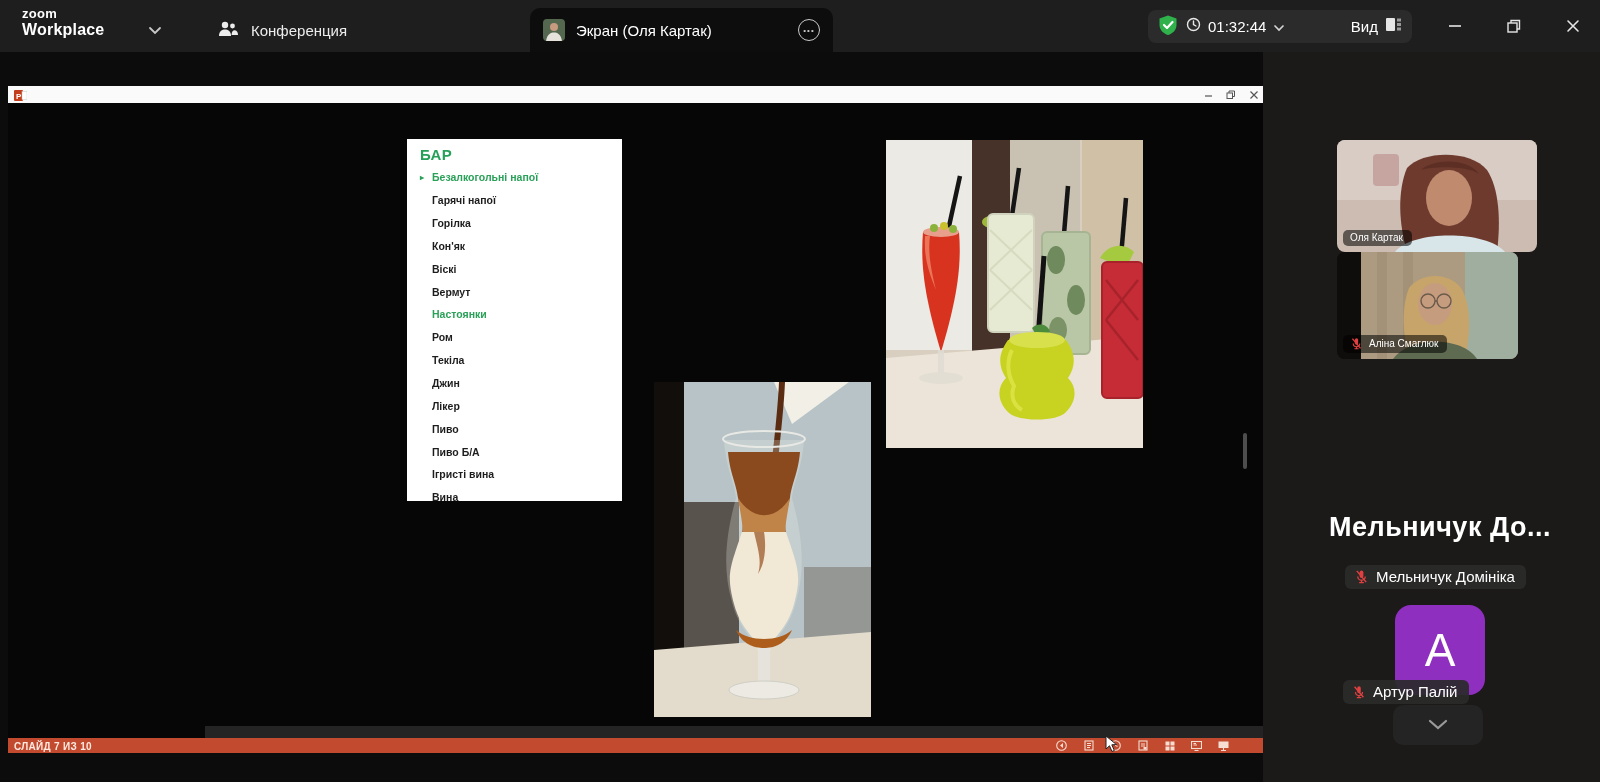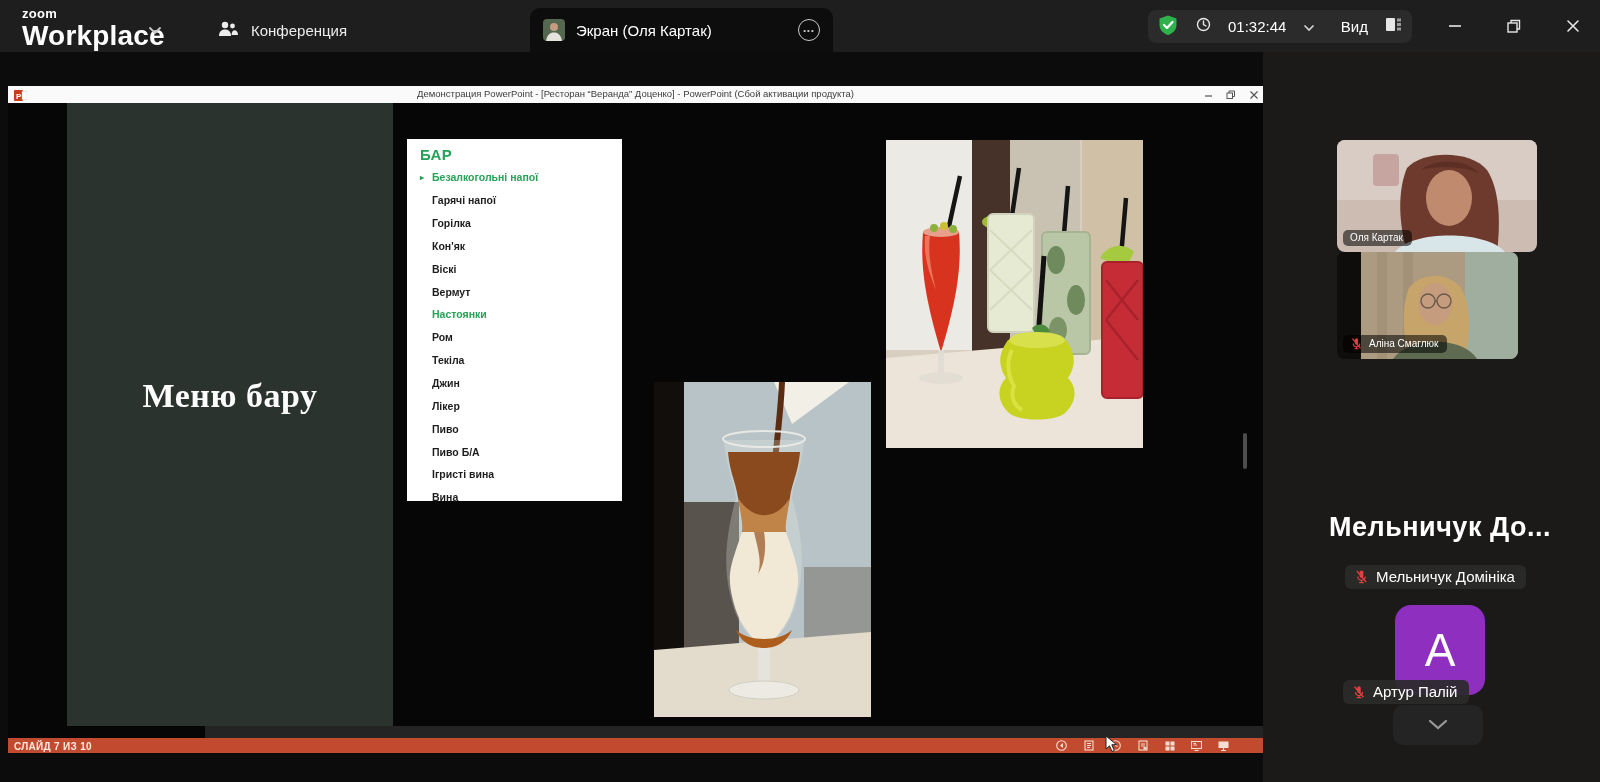--- a/index.html
+++ b/index.html
@@ -2,27 +2,27 @@
 <html><head>
 <meta charset="utf-8">
 <style>
   html,body{margin:0;padding:0;background:#000;font-family:"Liberation Sans",sans-serif;}
   #app{position:relative;width:1600px;height:782px;overflow:hidden;background:#0c0c0c;}
 
   
   #topbar{position:absolute;left:0;top:0;width:1600px;height:52px;background:#1e1e1e;}
   #logo{position:absolute;left:22px;top:7px;color:#fff;line-height:1;}
   #logo .l1{font-size:13px;font-weight:600;letter-spacing:.3px;}
-  #logo .l2{font-size:28px;font-weight:600;margin-top:2px;letter-spacing:.2px;}
+  #logo .l2{font-size:16px;font-weight:600;margin-top:2px;letter-spacing:.2px;}
   #logo-chev{position:absolute;left:148px;top:21px;}
   #tab-conference{position:absolute;left:205px;top:8px;height:44px;display:flex;align-items:center;gap:12px;padding:0 12px;color:#ececec;font-size:15px;cursor:default;}
   #tab-screen{position:absolute;left:530px;top:8px;width:303px;height:44px;background:#0d0d0d;border-radius:10px 10px 0 0;display:flex;align-items:center;gap:11px;padding:16px 13px;box-sizing:border-box;color:#fff;font-size:15px;}
   #tab-screen .thumb{width:22px;height:22px;border-radius:4px;overflow:hidden;flex:0 0 auto;}
   #tab-screen .more{margin-left:auto;width:22px;height:22px;border:1.5px solid #c9c9c9;border-radius:50%;color:#c9c9c9;display:flex;align-items:center;justify-content:center;font-size:8px;letter-spacing:1px;box-sizing:border-box;}
-  #status-pill{position:absolute;left:1148px;top:10px;width:264px;height:33px;background:#2b2b2b;border-radius:8px;display:flex;align-items:center;padding:0 9px;box-sizing:border-box;gap:17px;color:#fff;}
+  #status-pill{position:absolute;left:1148px;top:10px;width:264px;height:33px;background:#2b2b2b;border-radius:8px;display:flex;align-items:center;padding:0 9px;box-sizing:border-box;gap:7px;color:#fff;}
   #status-pill .time{font-size:15px;}
   #status-pill .view{font-size:15px;margin-left:auto;}
   .winbtn{position:absolute;top:0;width:50px;height:52px;display:flex;align-items:center;justify-content:center;}
 
   
   #ppt{position:absolute;left:8px;top:86px;width:1255px;height:667px;background:#060606;}
   #ppt-titlebar{position:absolute;left:0;top:0;right:0;height:17px;background:#fafafa;}
   #ppt-titlebar .ttl{position:absolute;left:0;right:0;top:2px;text-align:center;font-size:9.5px;color:#3c3c3c;white-space:nowrap;}
   #ppt-icon{position:absolute;left:6px;top:2px;width:13px;height:13px;}
   #ppt-controls{position:absolute;right:4px;top:0;height:17px;display:flex;align-items:center;gap:13px;color:#555;}
@@ -148,39 +148,35 @@
 
   <div id="ppt">
     <div id="ppt-titlebar">
       <span id="ppt-icon">
         <svg width="13" height="13" viewBox="0 0 13 13">
             <rect x="0" y="1" width="9" height="11" rx="1" fill="#c43e1c"></rect>
             <rect x="8" y="2.5" width="5" height="8" fill="#fff" stroke="#c9c9c9" stroke-width=".5"></rect>
             <text x="2" y="9.5" font-size="8" font-family="Liberation Sans,sans-serif" font-weight="bold" fill="#fff">P</text>
           </svg>
       </span>
-      <span class="ttl">Демонстрация PowerPoint - [Ресторан “Веранда” Доценко] - PowerPoint (Сбой активации продукта)</span>
       <span id="ppt-controls">
         <svg width="9" height="9">
             <line x1="1" y1="6" x2="8" y2="6" stroke="#555" stroke-width="1.2"></line>
           </svg>
         <svg width="10" height="10">
             <rect x="1" y="3" width="5.5" height="5.5" fill="none" stroke="#555" stroke-width="1"></rect>
             <path d="M3 3 V1 H8.5 V6.5 H6.5" fill="none" stroke="#555" stroke-width="1"></path>
           </svg>
         <svg width="10" height="10">
             <path d="M1.5 1.5 L8.5 8.5 M8.5 1.5 L1.5 8.5" stroke="#555" stroke-width="1.2"></path>
           </svg>
       </span>
     </div>
 
     <div id="ppt-slide">
-      <div id="left-panel">
-        <div id="slide-title">Меню бару</div>
-      </div>
 
       <div id="menu-card">
         <h2>БАР</h2>
         <ul>
           <li class="green">
               <span class="bullet">▸</span>
               <span>Безалкогольні напої</span>
             </li>
           <li>
               <span class="bullet"></span>

